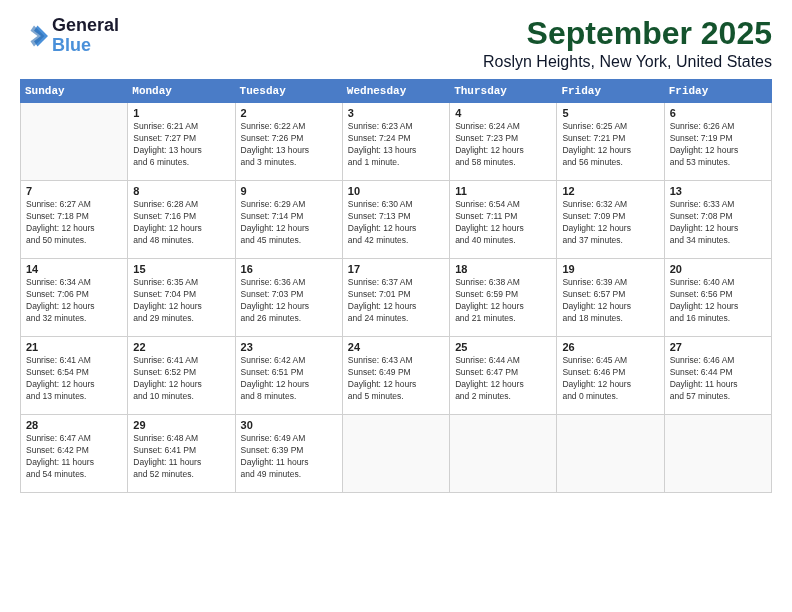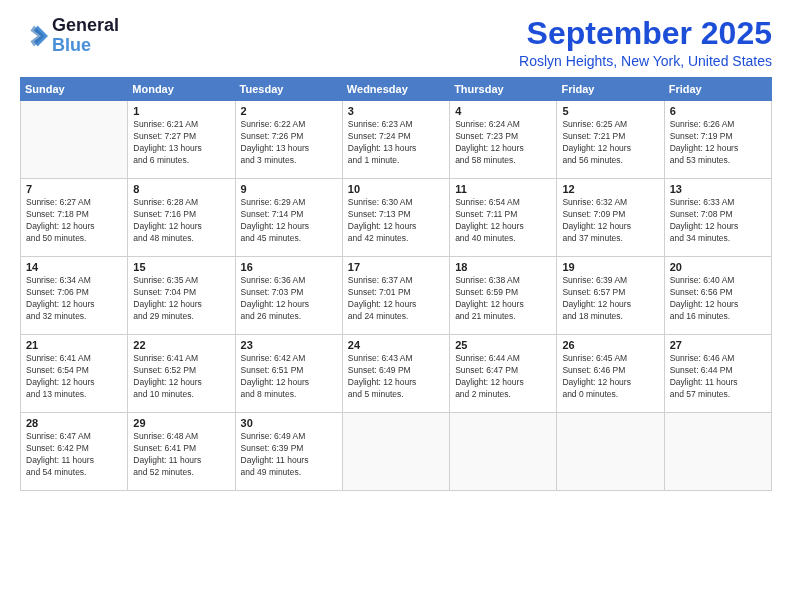--- a/index.html
+++ b/index.html
@@ -40,41 +40,42 @@
     .logo-icon {
       width: 28px;
       height: 28px;
     }
     .title-block {
       text-align: right;
     }
     .month-title {
       font-size: 32px;
       font-weight: bold;
-      color: #1d4ed8;
+      color: #14532d;
       line-height: 1.1;
     }
     .location {
-      font-size: 14px;
-      color: #1d4ed8;
+      font-size: 16px;
+      color: #0f172a;
       margin-top: 2px;
     }
     .calendar {
       width: 100%;
       border-collapse: collapse;
       font-size: 9.5px;
     }
     .calendar thead tr th {
       background-color: #4a7cc7;
       color: #fff;
       font-size: 11px;
       font-weight: bold;
       padding: 5px 4px;
       border: 1px solid #4a7cc7;
       text-align: left;
+      font-family: Liberation Mono, monospace;
     }
     .calendar tbody tr td {
       border: 1px solid #d0d0d0;
       vertical-align: top;
       padding: 4px 5px;
       width: calc(100% / 7);
       height: 78px;
       color: #333;
       background: #fff;
     }

